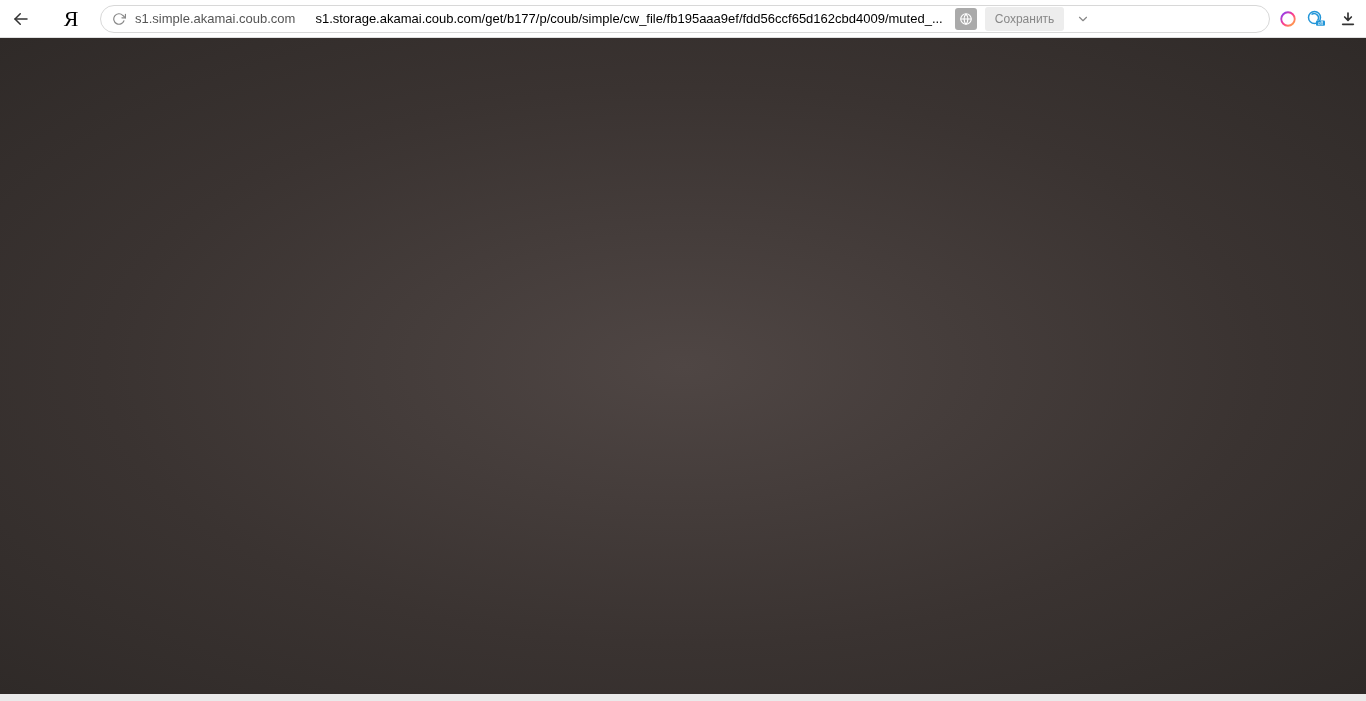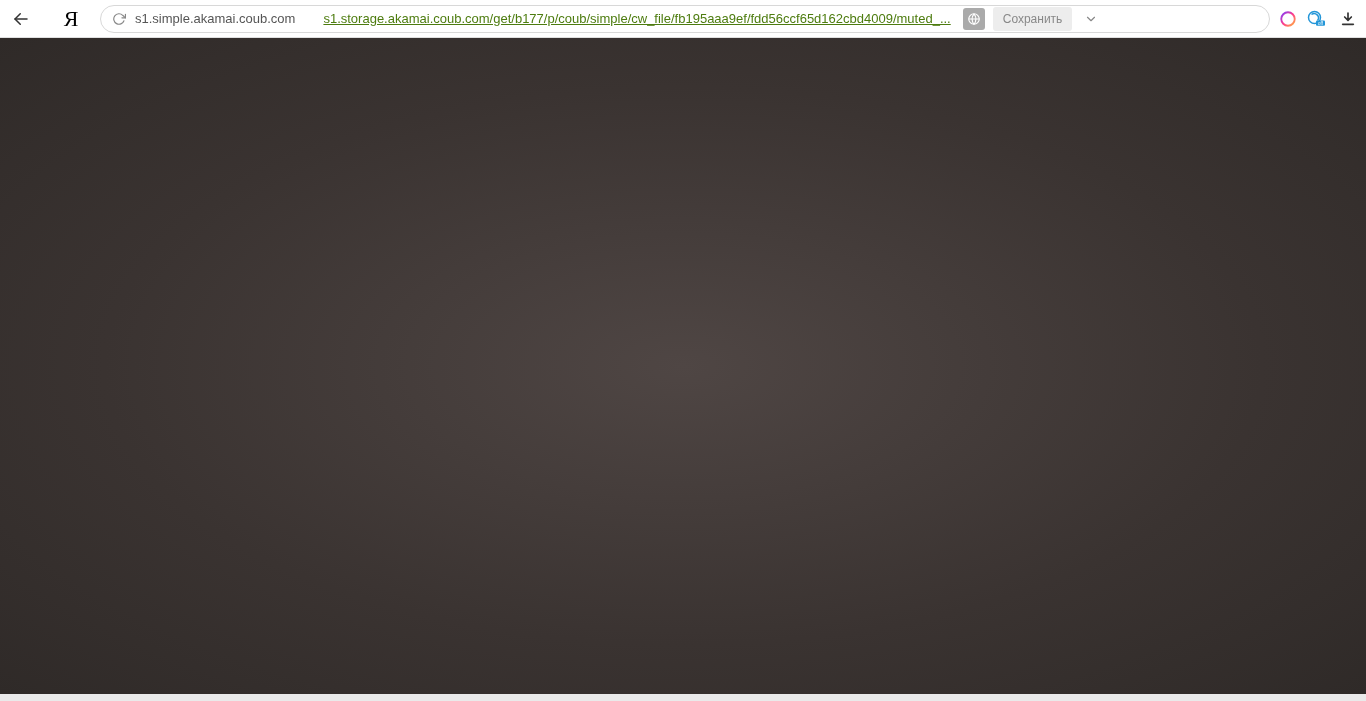--- a/index.html
+++ b/index.html
@@ -67,26 +67,25 @@
       justify-content: center;
       cursor: pointer;
       flex-shrink: 0;
     }
     .url-domain {
       color: #555;
       white-space: nowrap;
       flex-shrink: 0;
     }
     .url-path {
-      color: #4d7c0f;
+      color: #000000;
       white-space: nowrap;
       overflow: hidden;
       text-overflow: ellipsis;
-      margin-left: 20px;
-      text-decoration: underline;
+      margin-left: 12px;
     }
     .translate-btn {
       width: 22px;
       height: 22px;
       background: #aaa;
       border-radius: 3px;
       display: flex;
       align-items: center;
       justify-content: center;
       cursor: pointer;

